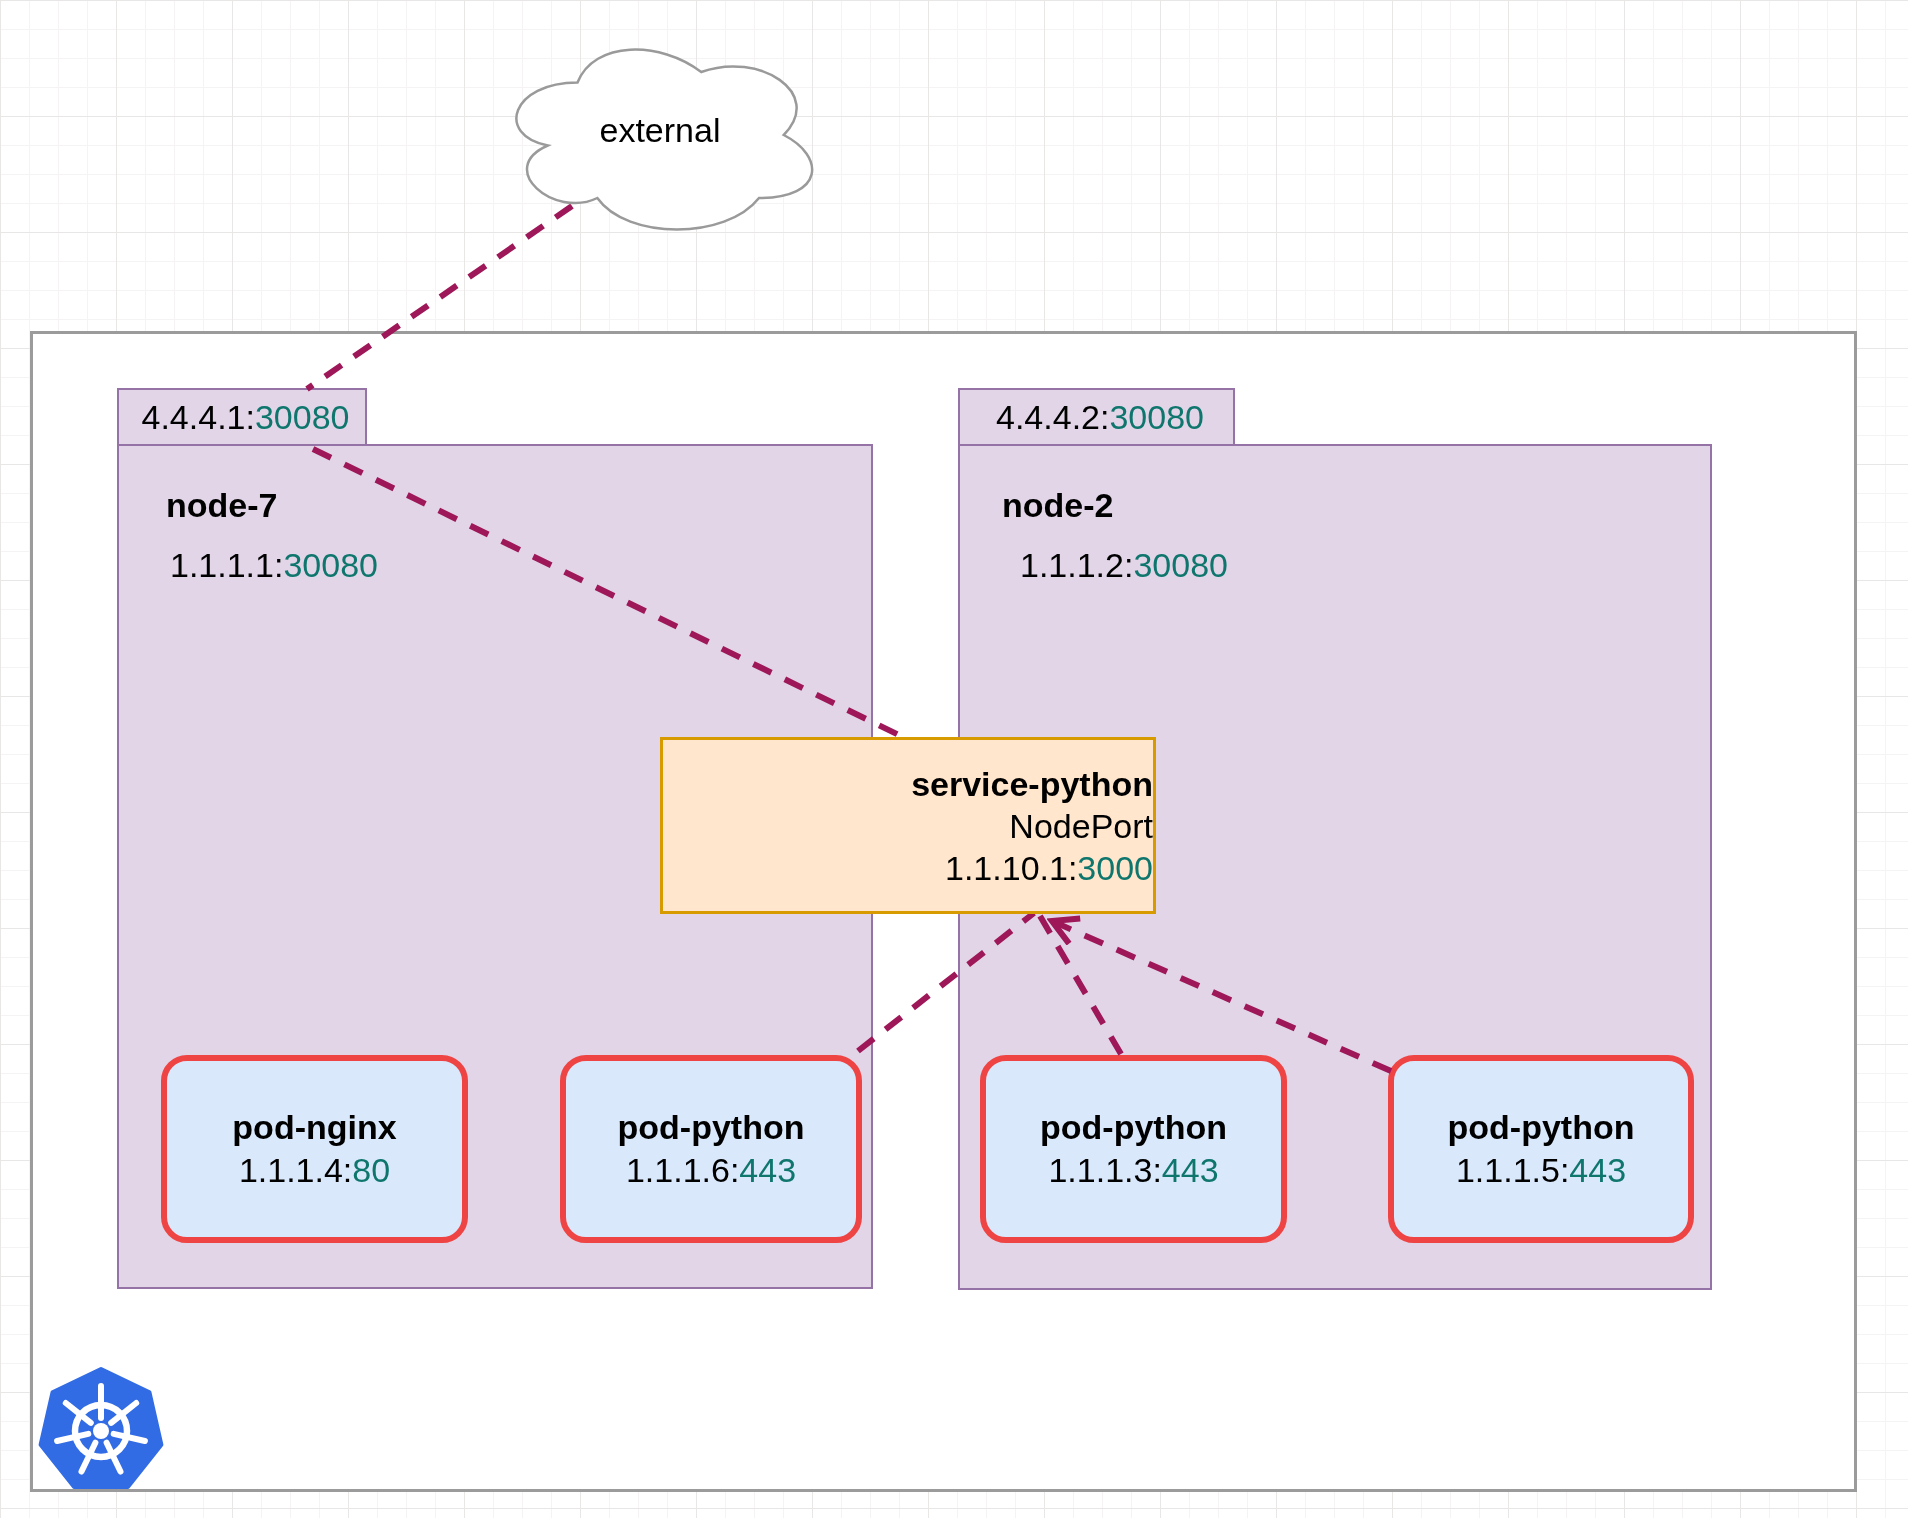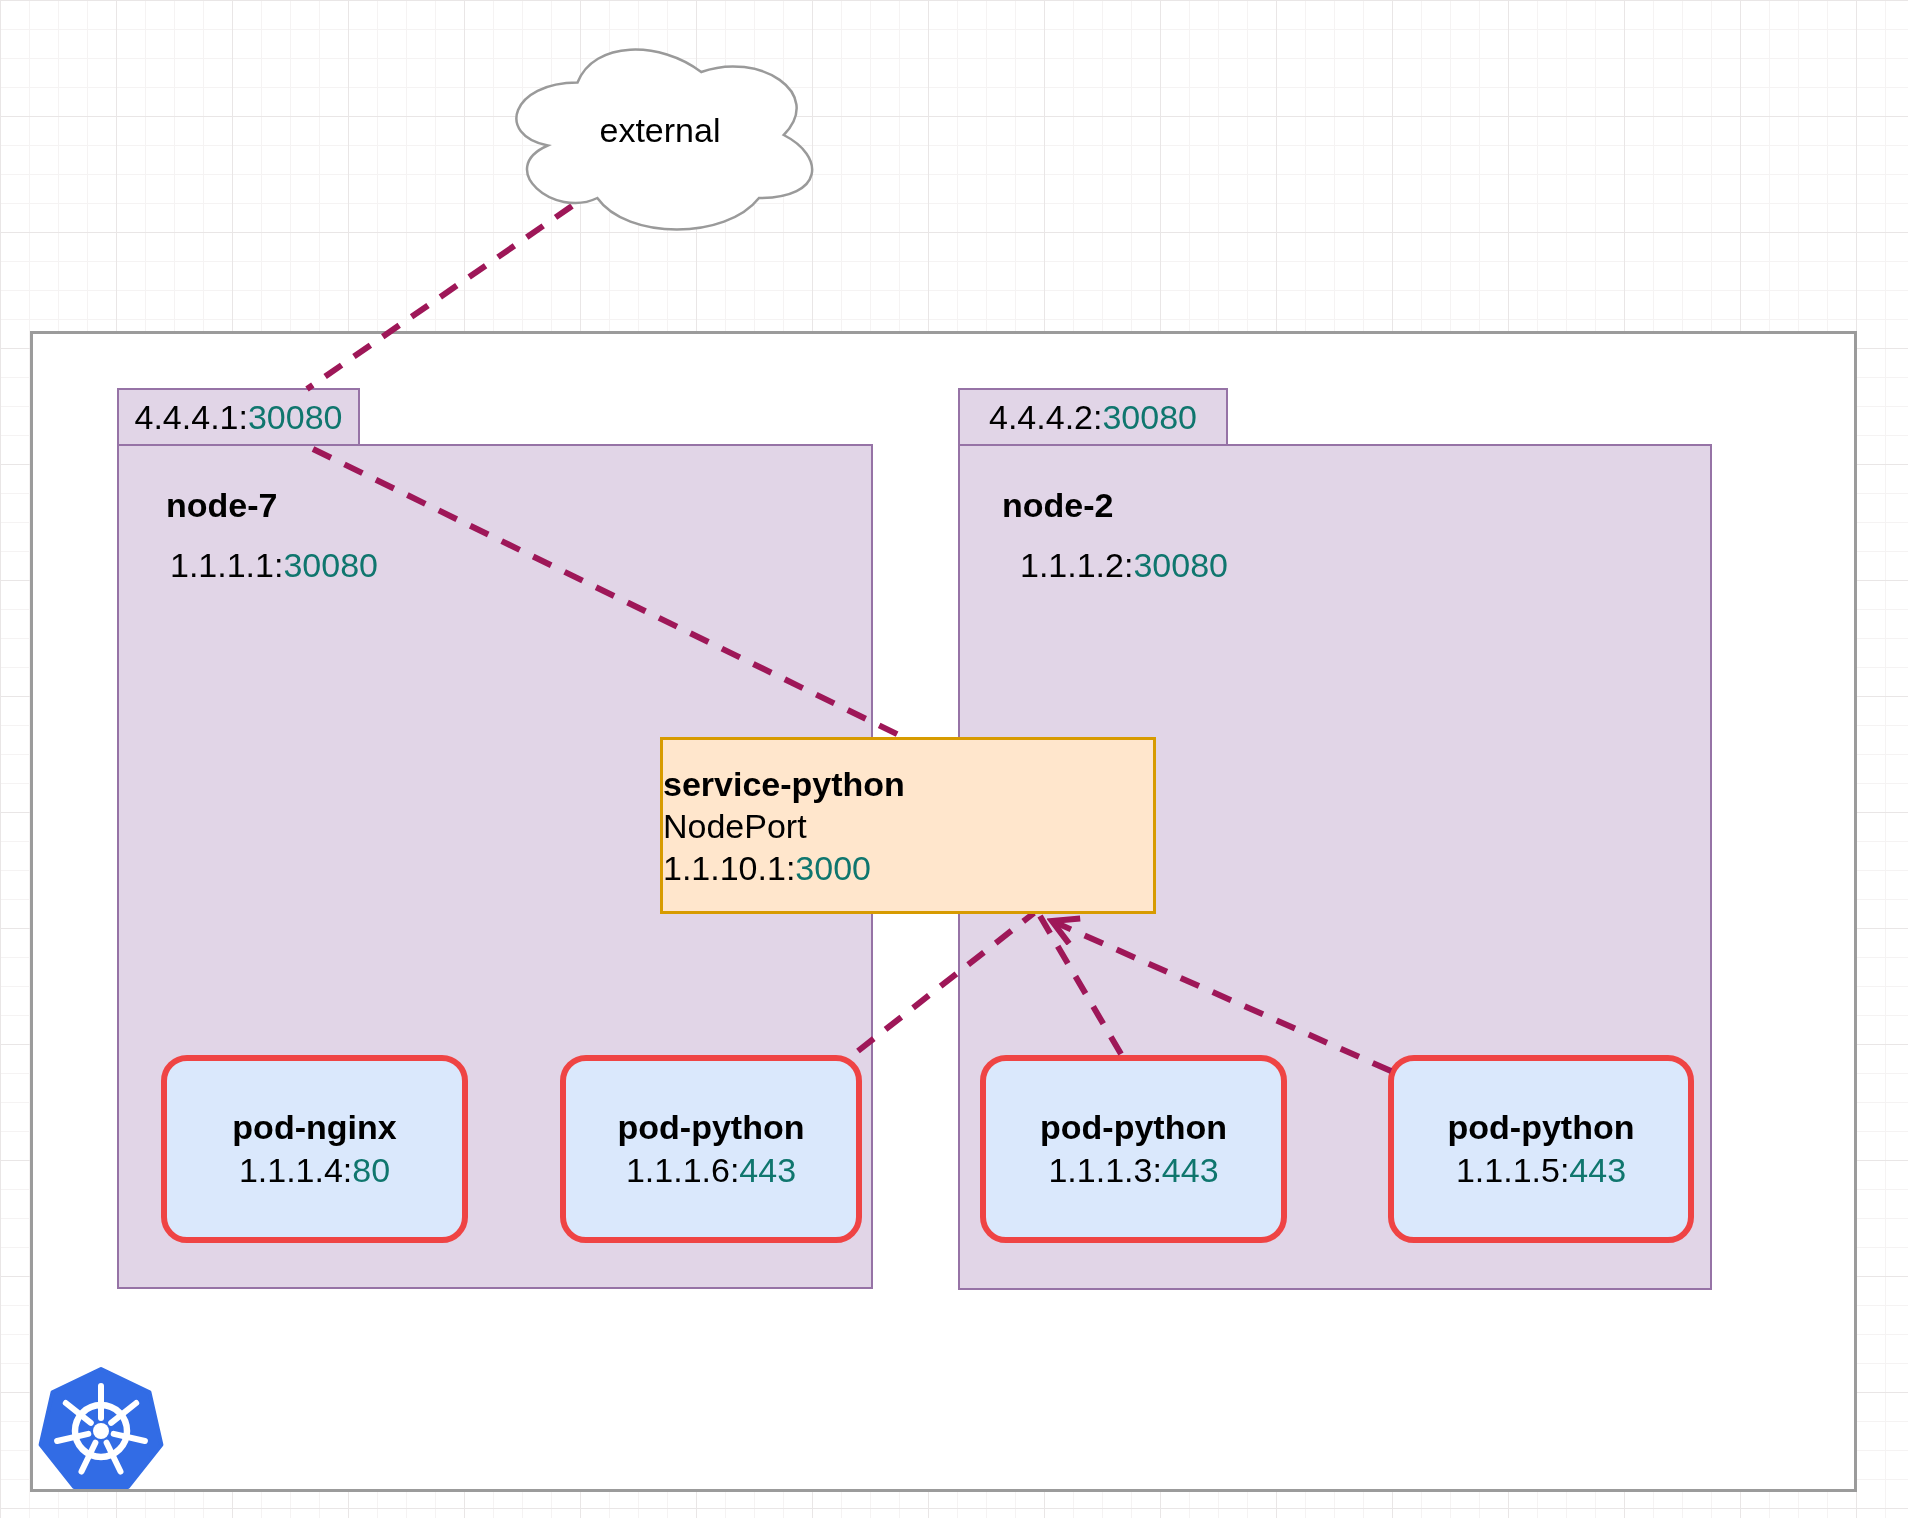--- a/index.html
+++ b/index.html
@@ -16,41 +16,41 @@
   }
   .abs{position:absolute;}
   .cluster{
     left:30px;top:331px;width:1821px;height:1155px;
     background:#ffffff;border:3px solid #9b9b9b;z-index:1;
   }
   .nodebox{background:#e1d5e7;border:2px solid #9673a6;z-index:2;}
   .tab{
     background:#e1d5e7;border:2px solid #9673a6;z-index:2;
     display:flex;align-items:center;justify-content:center;
-    font-size:34px;white-space:nowrap;
+    font-size:34px;white-space:nowrap;padding-left:7px;
   }
   .node1t{left:117px;top:388px;width:239px;height:54px;}
   .node1b{left:117px;top:444px;width:752px;height:841px;}
   .node2t{left:958px;top:388px;width:266px;height:54px;align-items:center;}
   .node2b{left:958px;top:444px;width:750px;height:842px;}
   .nname{font-size:34px;font-weight:700;z-index:3;white-space:nowrap;}
   .nip{font-size:34px;z-index:3;white-space:nowrap;}
   .port{color:#0f766e;}
   .pod{
     background:#dae8fc;border:6px solid #ef4444;border-radius:26px;z-index:3;
     display:flex;flex-direction:column;align-items:center;justify-content:center;
     line-height:43px;text-align:center;
   }
   .pod .pname{font-size:34px;font-weight:700;}
   .pod .pip{font-size:34px;}
   .pody{top:1055px;height:176px;}
   .service{
     left:660px;top:737px;width:490px;height:171px;
     background:#ffe6cc;border:3px solid #d79b00;z-index:5;
-    display:flex;flex-direction:column;align-items:flex-start;justify-content:center;
+    display:flex;flex-direction:column;align-items:flex-end;justify-content:center;
     line-height:42px;text-align:center;
   }
   .service .sname{font-size:34px;font-weight:700;}
   .service .stype,.service .sip{font-size:34px;}
   .extlabel{
     left:495px;top:30px;width:330px;height:200px;z-index:6;
     display:flex;align-items:center;justify-content:center;font-size:34px;
   }
   svg.overlay{position:absolute;left:0;top:0;z-index:4;pointer-events:none;}
 </style>

